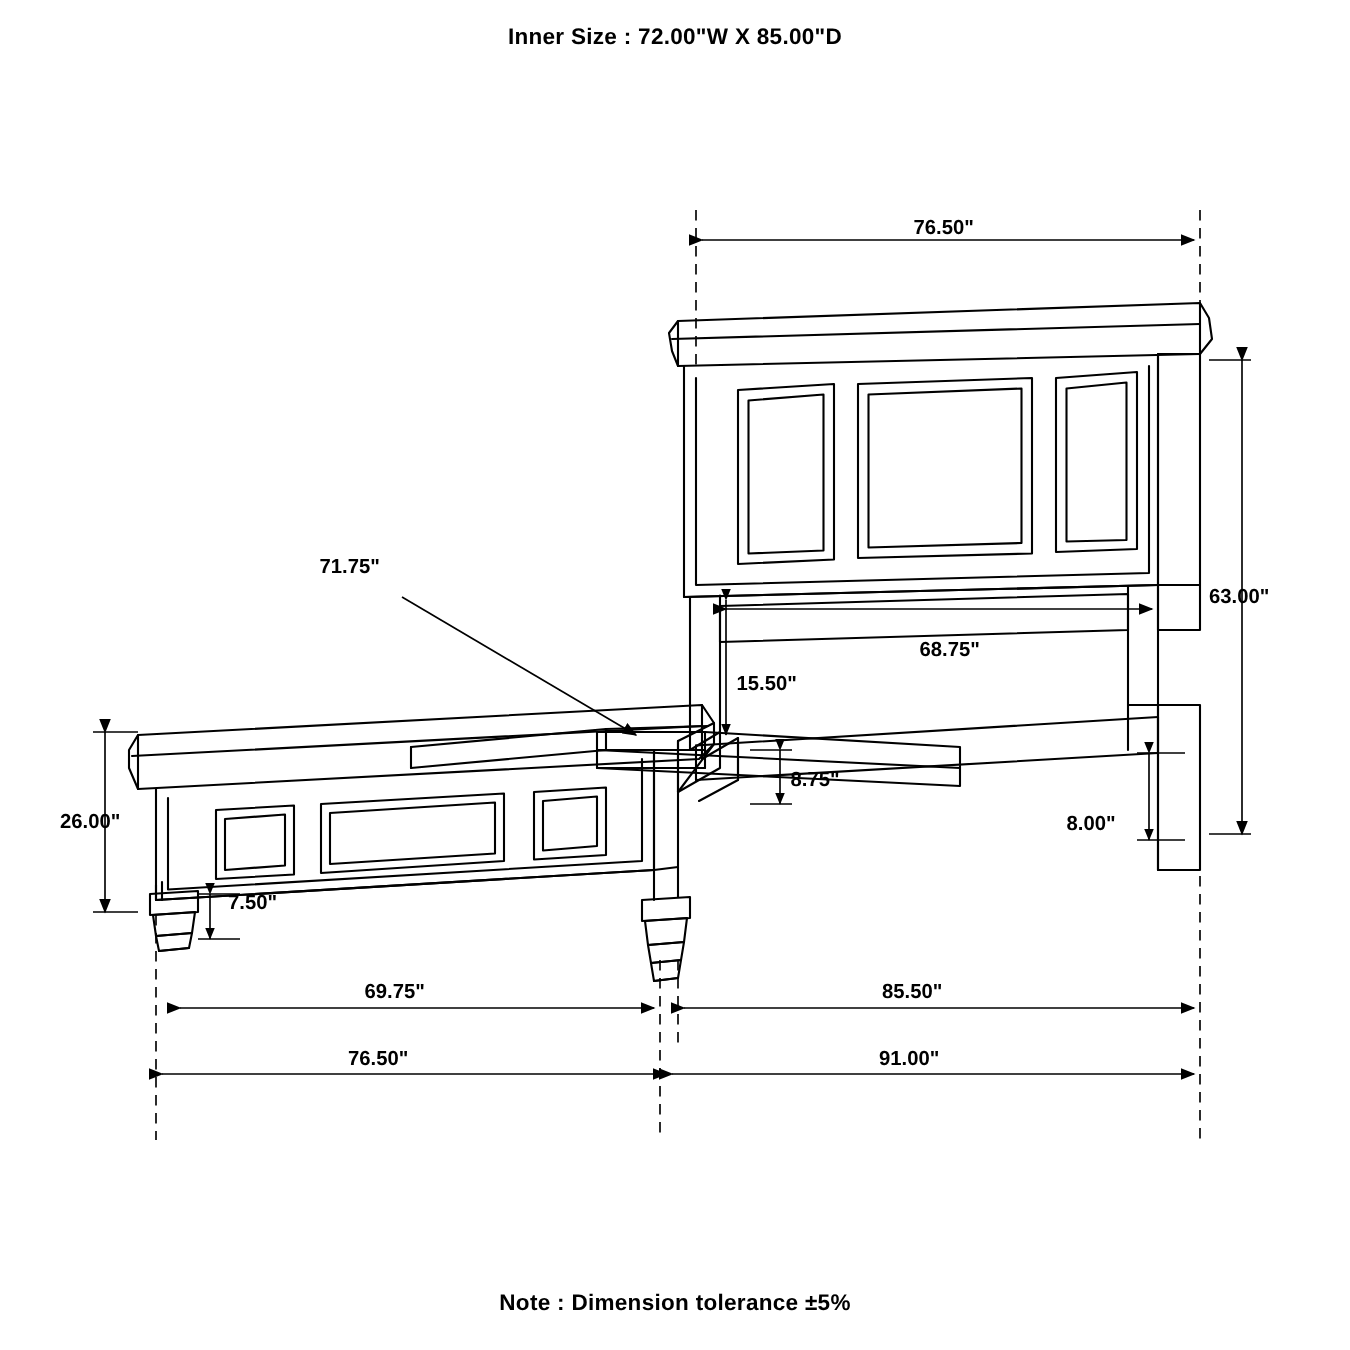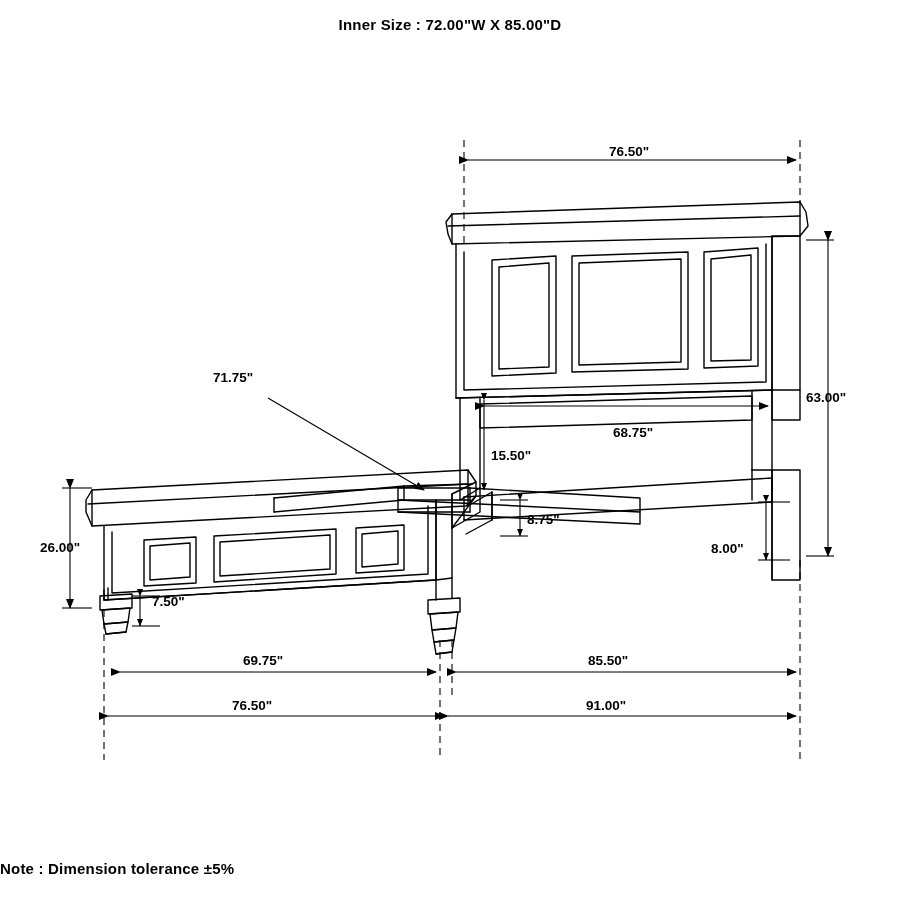--- a/index.html
+++ b/index.html
@@ -28,20 +28,21 @@
     text-align: center;
     font-size: 15px;
     font-weight: bold;
     letter-spacing: 0.2px;
   }
   .note {
     position: absolute;
     top: 860px;
     left: 0;
     width: 900px;
+    text-align: center;
     font-size: 15px;
     font-weight: bold;
     letter-spacing: 0.2px;
   }
   svg#drawing {
     position: absolute;
     top: 0;
     left: 0;
     width: 900px;
     height: 900px;

